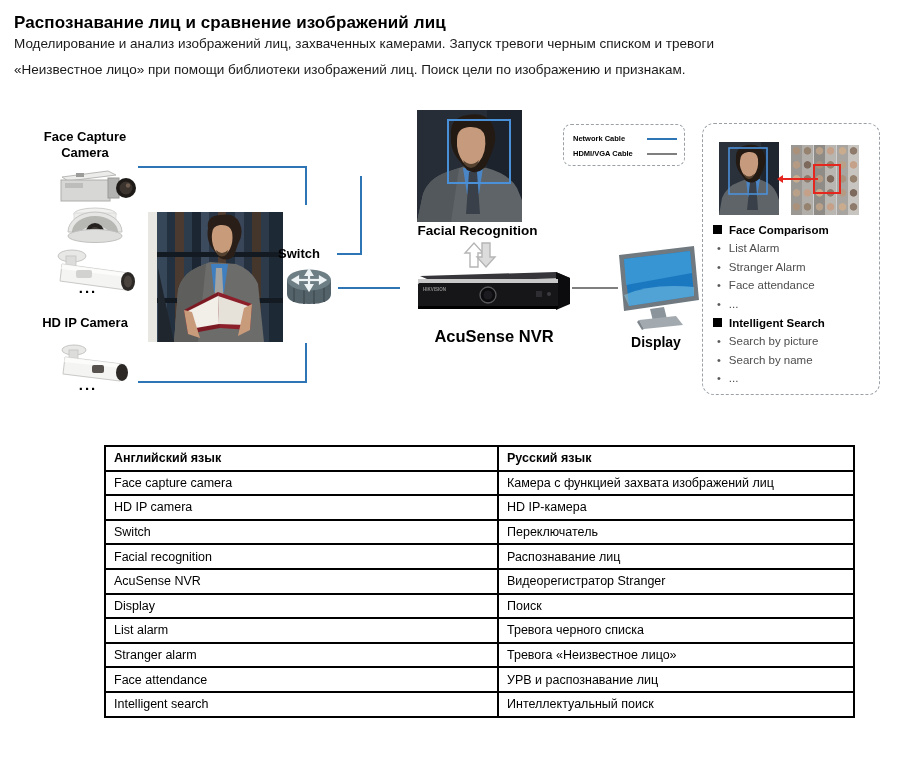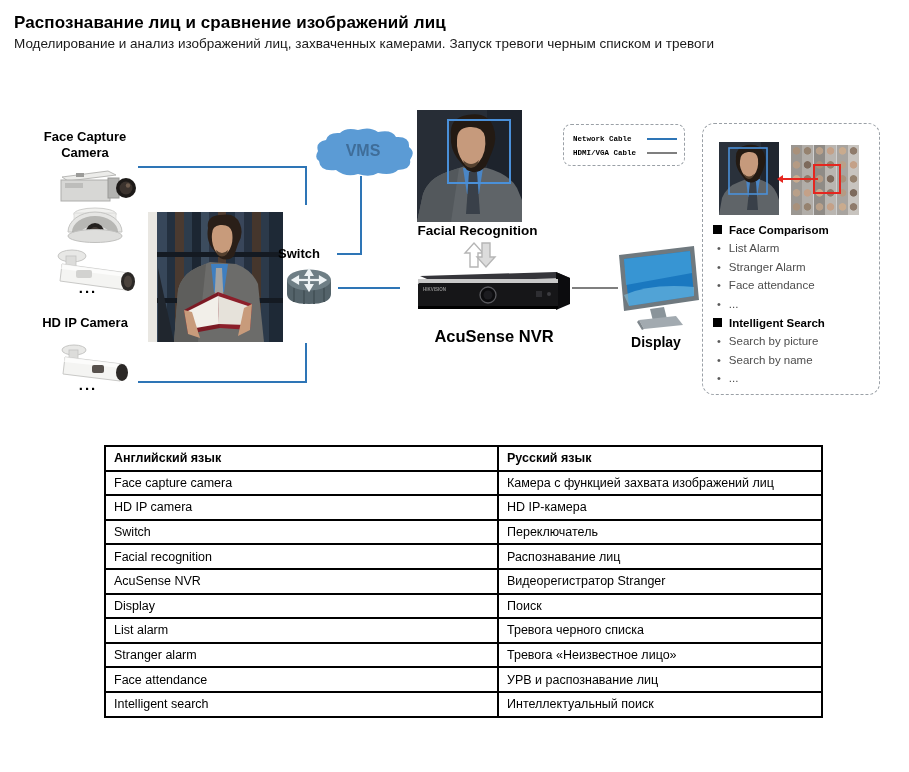--- a/index.html
+++ b/index.html
@@ -45,31 +45,32 @@
   .redline { background:#e5261f; height:2px; }
   .red-arrowhead { width:0; height:0; border-top:4px solid transparent; border-bottom:4px solid transparent; border-right:6px solid #e5261f; }
   
   table.term-table { position:absolute; left:104px; top:445px; border-collapse:collapse; }
   .term-table th, .term-table td {
     border:2px solid #000; font-size:12.5px; text-align:left;
     height:24.6px; padding:0 6px 0 8px; vertical-align:middle; white-space:nowrap;
   }
   .term-table th { font-weight:bold; }
   .term-table .c1 { width:393px; }
-  .term-table .c2 { width:324px; }
+  .term-table .c2 { width:356px; }
   svg { display:block; }
 </style>
 </head>
 <body>
 
 <div id="canvas">
 
   <div class="abs doc-title">Распознавание лиц и сравнение изображений лиц</div>
   <div class="abs doc-desc">
     <span>Моделирование и анализ изображений лиц, захваченных камерами. Запуск тревоги черным списком и тревоги</span>
+    <span>«Неизвестное лицо» при помощи библиотеки изображений лиц. Поиск цели по изображению и признакам.</span>
   </div>
 
   <div class="abs dlabel" style="left:30px; top:129px; width:110px;">Face Capture Camera</div>
 
   <div class="abs" style="left:52px; top:164px;">
     <svg width="86" height="44" viewBox="0 0 86 44">
       <polygon points="10,13 56,7 64,11 16,17" fill="#ececea" stroke="#b9b9b7" stroke-width="1"></polygon>
       <rect x="9" y="16" width="49" height="21" fill="#d7d7d5" stroke="#adadab" stroke-width="1"></rect>
       <rect x="13" y="19" width="18" height="5" fill="#bdbdbb"></rect>
       <rect x="56" y="14" width="11" height="20" fill="#b3b3b1" stroke="#9a9a98" stroke-width="1"></rect>
@@ -155,26 +156,20 @@
       <polygon points="36,98 70,80 72,116 40,122" fill="#7c1a24"></polygon>
       <polygon points="104,92 70,80 72,116 102,118" fill="#8c1f2a"></polygon>
       <polygon points="40,99 70,84 71,112 42,117" fill="#f2efe9"></polygon>
       <polygon points="100,94 70,84 71,112 98,113" fill="#e6e2da"></polygon>
       <path d="M36,98 L40,122 L52,126 L44,100 Z" fill="#c89b7b"></path>
       <path d="M104,92 L102,118 L90,124 L96,96 Z" fill="#c89b7b"></path>
       <path d="M10,56 L26,130 L10,130 Z" fill="#20262e"></path>
     </svg>
   </div>
 
-  <div class="abs" style="left:312px; top:128px;">
-    <svg width="102" height="50" viewBox="0 0 102 50">
-      <path d="M24,42 Q8,44 7,33 Q2,30 6,23 Q3,14 14,12 Q16,4 28,5 Q34,-1 46,2 Q58,-2 66,4 Q80,1 84,9 Q98,8 97,19 Q104,24 98,32 Q100,41 86,42 Q80,48 66,45 Q58,50 46,46 Q34,50 24,42 Z" fill="#5b9bd5"></path>
-    </svg>
-    <div class="abs" style="left:0; top:14px; width:102px; text-align:center; font-size:16px; font-weight:bold; color:#3f6d99;">VMS</div>
-  </div>
 
   <div class="abs dlabel" style="left:278px; top:246px; width:62px; text-align:left;">Switch</div>
   <div class="abs" style="left:284px; top:266px;">
     <svg width="50" height="42" viewBox="0 0 50 42">
       <path d="M3,14 L47,14 L47,28 Q47,38 25,38 Q3,38 3,28 Z" fill="#54636a"></path>
       <path d="M10,36 L10,20 M20,38 L20,24 M30,38 L30,24 M40,36 L40,20" stroke="#46545a" stroke-width="2"></path>
       <ellipse cx="25" cy="14" rx="22" ry="10.5" fill="#6e7e85"></ellipse>
       <g stroke="#eef3f5" stroke-width="2.2" fill="#eef3f5">
         <line x1="25" y1="8" x2="25" y2="20"></line>
         <polygon points="25,4 22,9 28,9"></polygon>
@@ -232,21 +227,21 @@
       <polygon points="18,16 84,8 86,30 20,42" fill="#3d9ad6" opacity="0.85"></polygon>
       <path d="M18,52 Q45,40 88,44 L88,53 L23,63 Z" fill="#7fc6e8" opacity="0.55"></path>
       <polygon points="44,66 58,64 61,76 47,78" fill="#8a949a"></polygon>
       <polygon points="33,77 70,73 77,82 38,86" fill="#a2aab0"></polygon>
       <polygon points="33,77 38,86 36,87 31,79" fill="#7e868c"></polygon>
     </svg>
   </div>
   <div class="abs dlabel" style="left:606px; top:334px; width:100px; font-size:14px;">Display</div>
 
   <div class="abs legend-box">
-    <div style="display:flex; flex-direction:column; gap:6px;font-family:Liberation Mono, monospace;">
+    <div style="display:flex; flex-direction:column; gap:6px;">
         <div class="legend-row">
           <span class="legend-label">Network Cable</span>
           <span class="legend-line" style="background: rgb(46, 117, 182);"></span>
         </div>
         <div class="legend-row">
           <span class="legend-label">HDMI/VGA Cable</span>
           <span class="legend-line" style="background: rgb(127, 127, 127);"></span>
         </div>
       </div>
   </div>

